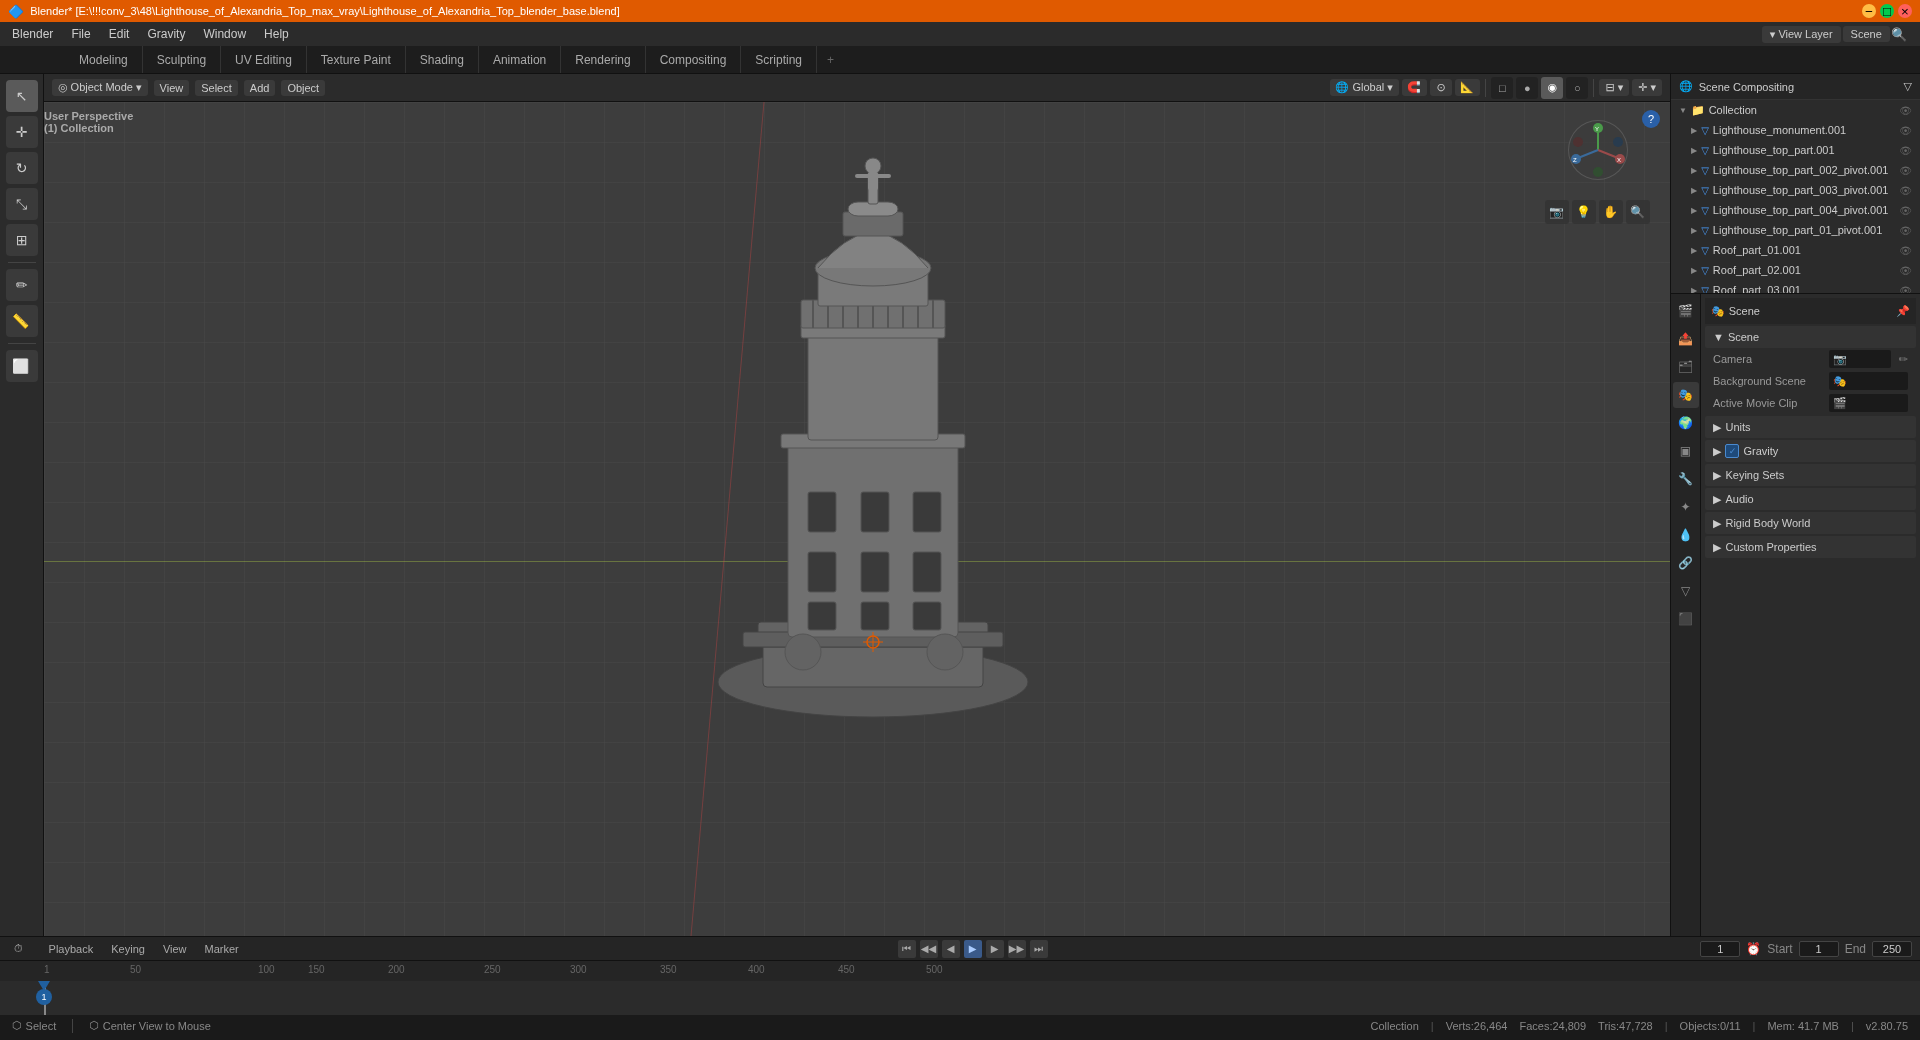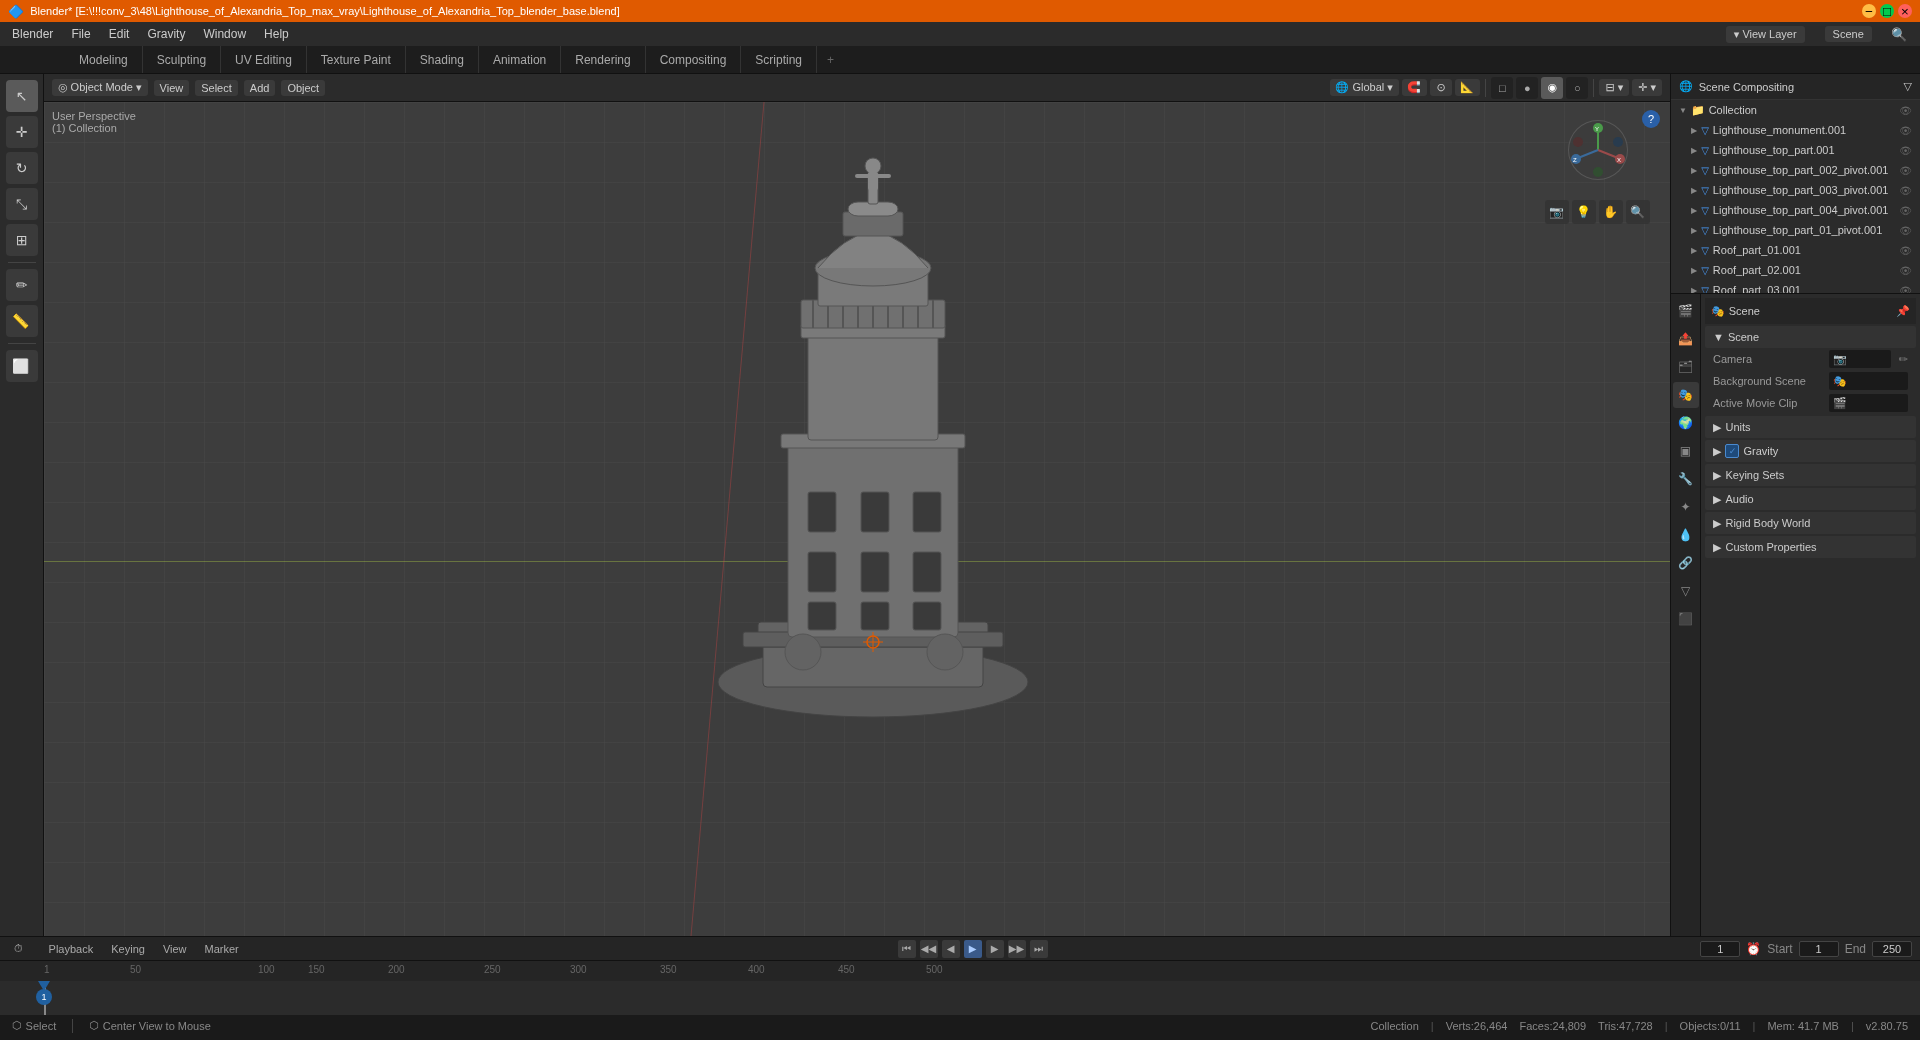--- a/index.html
+++ b/index.html
@@ -418,23 +418,24 @@
       justify-content: center;
       color: #aaa;
       font-size: 12px;
       cursor: pointer;
     }
 
     
     #collection-label {
       position: absolute;
       top: 8px;
-      left: 8px;
+      left: 0;
       font-size: 11px;
       color: #aaa;
+      font-weight: bold;
     }
 
     
     .ruler-tick {
       position: absolute;
       font-size: 10px;
       color: #666;
       top: 3px;
     }
 
@@ -510,21 +511,21 @@
 </div>
 
 <div id="menu-bar">
   <div class="menu-item">Blender</div>
   <div class="menu-item">File</div>
   <div class="menu-item">Edit</div>
   <div class="menu-item">Gravity</div>
   <div class="menu-item">Window</div>
   <div class="menu-item">Help</div>
   <div style="flex:1;"></div>
-  <div style="display:flex;align-items:center;gap:20px;margin-right:8px;">
+  <div style="display:flex;align-items:center;gap:2px;margin-right:8px;">
     <span style="background:#3a3a3a;padding:2px 8px;border-radius:3px;font-size:11px;cursor:pointer;">▾ View Layer</span>
     <span style="background:#3a3a3a;padding:2px 8px;border-radius:3px;font-size:11px;cursor:pointer;">Scene</span>
     <span style="font-size:13px;cursor:pointer;">🔍</span>
   </div>
 </div>
 
 <div id="tab-bar">
   <div class="tab active">Layout</div>
   <div class="tab">Modeling</div>
   <div class="tab">Sculpting</div>

